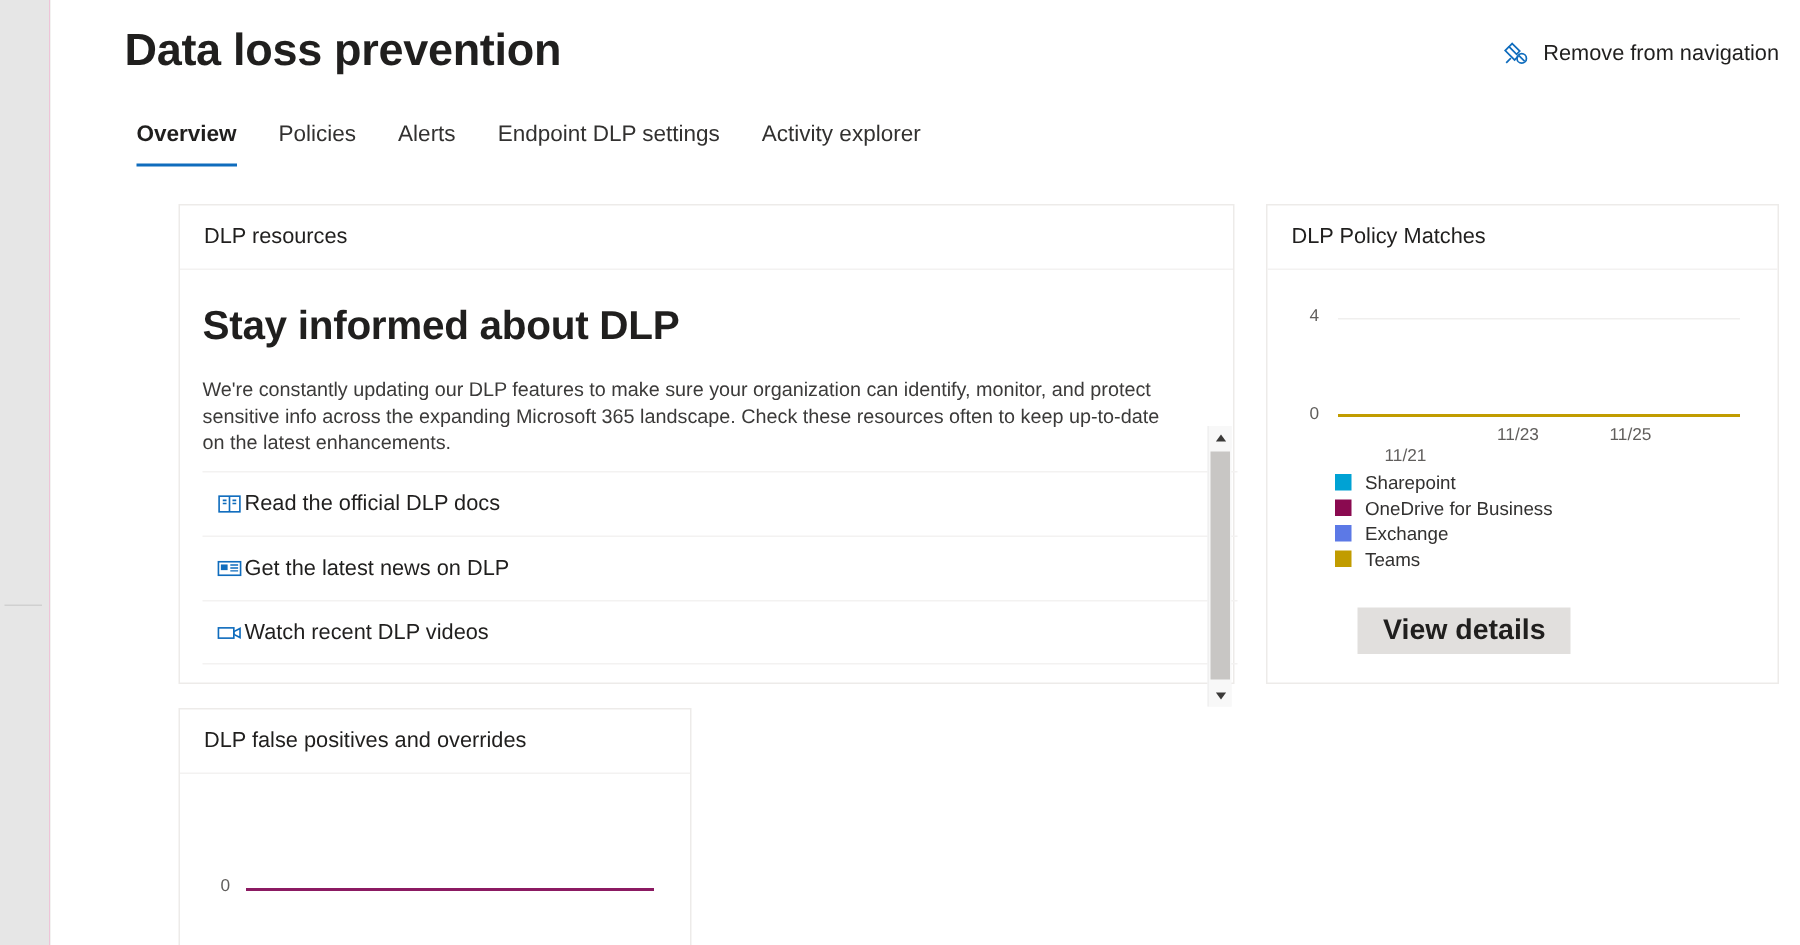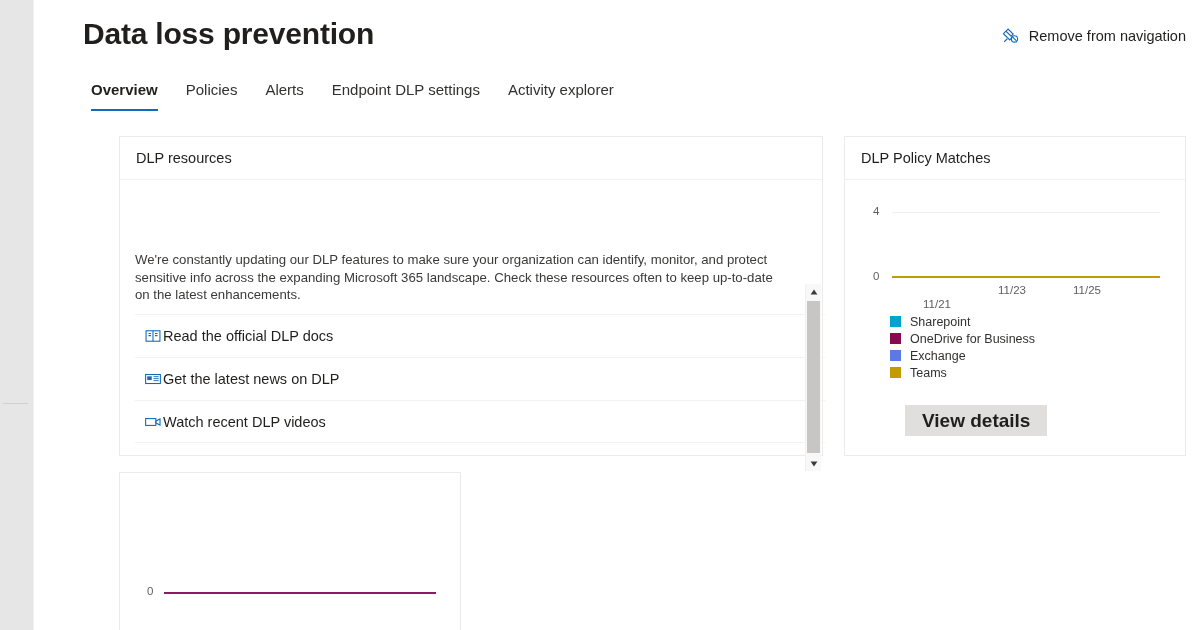--- a/index.html
+++ b/index.html
@@ -338,20 +338,21 @@
       <div class="tab">Alerts</div>
       <div class="tab">Endpoint DLP settings</div>
       <div class="tab">Activity explorer</div>
     </div>
 
     <div class="card" id="resources-card">
       <div class="card-header">
         <span class="card-header-title">DLP resources</span>
       </div>
       <div class="resources-body">
+        <div class="resources-heading">Stay informed about DLP</div>
         <div class="resources-desc">We're constantly updating our DLP features to make sure your organization can identify, monitor, and protect sensitive info across the expanding Microsoft 365 landscape. Check these resources often to keep up-to-date on the latest enhancements.</div>
 
         <div class="resources-list">
           <div class="resource-item">
             <span class="resource-icon">
               <svg width="18" height="18" viewBox="0 0 20 20" fill="none" stroke="#0f6cbd" stroke-width="1.2">
                 <rect x="2.3" y="4.2" width="15.4" height="11.6"></rect>
                 <path d="M10 4.2 L10 15.8"></path>
                 <path d="M5 7.3 L7.8 7.3 M5 9.6 L7.8 9.6 M12.2 7.3 L15 7.3 M12.2 9.6 L15 9.6"></path>
               </svg>
@@ -436,20 +437,23 @@
         <div class="legend-item">
           <span class="legend-swatch" style="background:#c19c00;"></span>
           <span class="legend-label">Teams</span>
         </div>
       </div>
 
       <button class="view-details-btn">View details</button>
     </div>
 
     <div class="card" id="falsepos-card">
+      <div class="card-header">
+        <span class="card-header-title">DLP false positives and overrides</span>
+      </div>
 
       <div class="falsepos-chart">
         <div class="axis-label" style="left:27px; top:68px;">0</div>
         <div class="gridline" style="left:44px; top:76px; width:272px; background:#f7eef4;"></div>
         <div class="chart-series-line" style="left:44px; top:75px; width:272px; background:#8b1a62;"></div>
       </div>
     </div>
 
   </div>
 </div>

